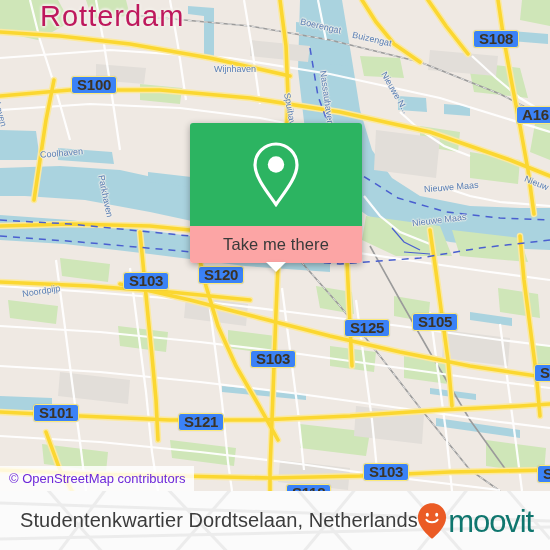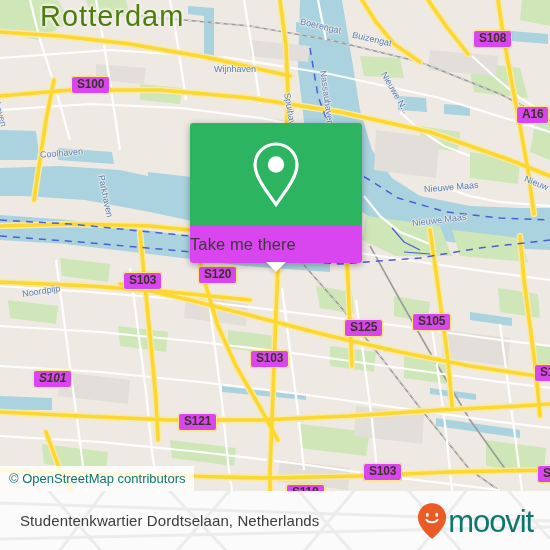--- a/index.html
+++ b/index.html
@@ -15,25 +15,25 @@
   #map-root{
     position:absolute; left:0; top:0; width:550px; height:491px;
     background:#efe9e3;
     overflow:hidden;
   }
   #map-svg{ position:absolute; left:0; top:0; }
 
   
   .shield{
     position:absolute;
-    background:#d946ef;
+    background:#3b82f6;
     border:1.5px solid #fbe97a;
     border-radius:3px;
     color:#3b3326;
-    font-size:12px;
+    font-size:15px;
     font-weight:bold;
     letter-spacing:-0.2px;
     padding:1px 5px 2px 5px;
     line-height:13px;
     white-space:nowrap;
     box-shadow:0 0 0 0.5px rgba(0,0,0,.05);
   }
 
   
   .mlabel{
@@ -41,21 +41,21 @@
     white-space:nowrap;
     color:#6b6b6b;
     font-size:9px;
     text-shadow:
       -1.2px 0 1px #f3efe9, 1.2px 0 1px #f3efe9,
       0 -1.2px 1px #f3efe9, 0 1.2px 1px #f3efe9;
     pointer-events:none;
   }
   .mlabel.water{ color:#5a7fb5; }
   .mlabel.city{
-    color:#4d7c0f; font-size:29px; letter-spacing:1px;
+    color:#be185d; font-size:29px; letter-spacing:1px;
     text-shadow:
       -2px 0 2px #f3efe9, 2px 0 2px #f3efe9,
       0 -2px 2px #f3efe9, 0 2px 2px #f3efe9;
   }
 
   
   #popup{
     position:absolute;
     left:190px; top:123px;
     width:172px;
@@ -65,23 +65,23 @@
     z-index:40;
   }
   #popup-top{
     height:103px;
     background:#2cb461;
     border-radius:3px 3px 0 0;
     display:flex; align-items:center; justify-content:center;
   }
   #popup-bot{
     height:37px;
-    background:#d946ef;
+    background:#fca5a5;
     border-radius:0 0 3px 3px;
-    display:flex; align-items:center; 
+    display:flex; align-items:center; justify-content:center;
     position:relative;
   }
   #popup-bot span{
     font-size:16.5px;
     color:#3a3a3a;
     letter-spacing:.1px;
   }
   #popup-tail{
     position:absolute;
     left:50%; bottom:-9px; margin-left:-10px;
@@ -94,38 +94,38 @@
 
   
   #osm-attr{
     position:absolute;
     left:0; top:466px;
     height:25px;
     background:rgba(255,255,255,.82);
     display:flex; align-items:center;
     padding:0 8px 0 9px;
     font-size:13px;
-    color:#0f766e;
+    color:#6d28d9;
     z-index:45;
     white-space:nowrap;
   }
 
   
   #footer{
     position:absolute;
     left:0; top:491px; width:550px; height:59px;
     background:#fbfbfb;
     overflow:hidden;
     display:flex; align-items:center;
   }
   #footer-bg{ position:absolute; left:0; top:0; }
   #footer-title{
     position:relative;
     margin-left:20px;
-    font-size:15px;
+    font-size:20px;
     color:#3c3c3c;
     letter-spacing:.1px;
     z-index:2;
   }
   #brand{
     position:absolute;
     right:17px; top:50%;
     transform:translateY(-50%);
     display:flex; align-items:center;
     z-index:2;
@@ -328,21 +328,21 @@
   <div class="mlabel water" style="left:0px; top:94px; transform:rotate(74deg); transform-origin:left top;">...haven</div>
 
   <div class="shield" style="left:71px; top:76px;">S100</div>
   <div class="shield" style="left:473px; top:30px;">S108</div>
   <div class="shield" style="left:516px; top:106px;">A16</div>
   <div class="shield" style="left:123px; top:272px;">S103</div>
   <div class="shield" style="left:198px; top:266px;">S120</div>
   <div class="shield" style="left:344px; top:319px;">S125</div>
   <div class="shield" style="left:412px; top:313px;">S105</div>
   <div class="shield" style="left:250px; top:350px;">S103</div>
-  <div class="shield" style="left:33px; top:370px;font-style:italic;">S101</div>
+  <div class="shield" style="left:33px; top:404px;">S101</div>
   <div class="shield" style="left:178px; top:413px;">S121</div>
   <div class="shield" style="left:286px; top:473px;margin-top:11px;">S118</div>
   <div class="shield" style="left:363px; top:463px;">S103</div>
   <div class="shield" style="left:534px; top:364px;">S12</div>
   <div class="shield" style="left:537px; top:465px;">S12</div>
 
   <div id="popup">
     <div id="popup-top">
       <svg width="56" height="70" viewBox="0 0 56 70">
         <path d="M28,4 C16.4,4 7,13.4 7,25 C7,37.5 20,53 28,64.5

